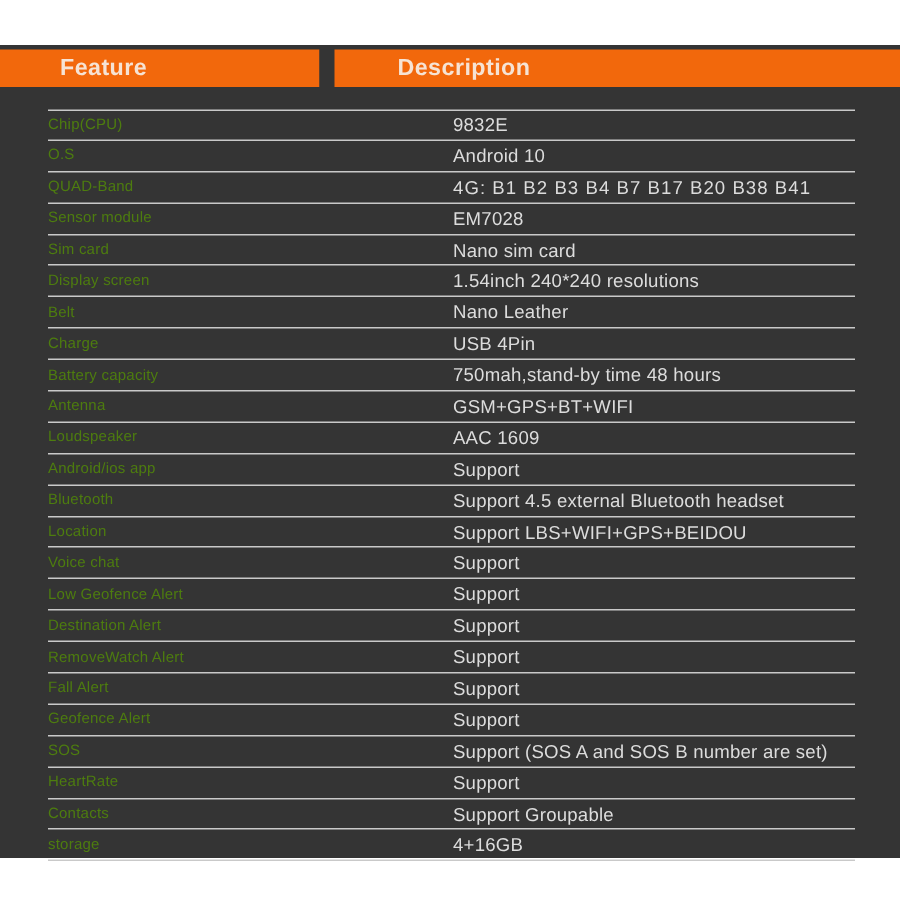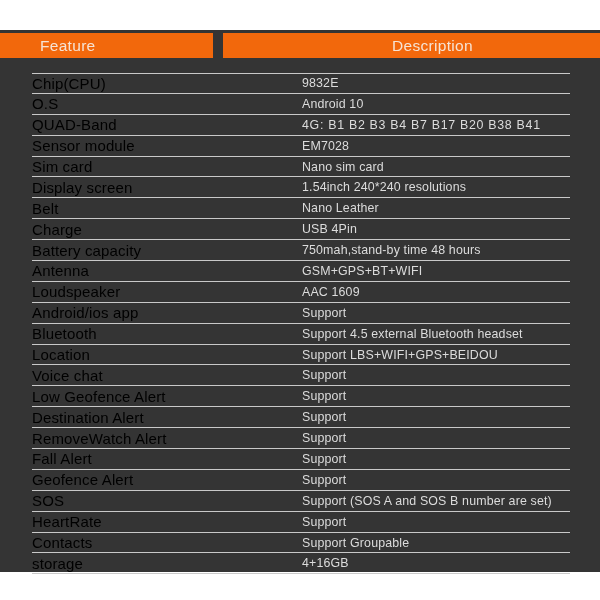--- a/index.html
+++ b/index.html
@@ -54,27 +54,26 @@
     padding-left: 40px;
   }
   .header-gap {
     width: 10px;
     height: 25px;
     background: #343434;
   }
   .header-cell.desc-head {
     width: 377px;
     padding-left: 42px;
-    justify-content: center;
   }
   .header-cell .head-text {
     color: #f6e3d4;
     font-size: 15.5px;
     letter-spacing: 0.3px;
-    font-weight: 400;
+    font-weight: 700;
     white-space: nowrap;
   }
 
   
   .table-wrap {
     position: absolute;
     left: 32px;
     top: 73px;
     width: 538px;
   }
@@ -84,22 +83,22 @@
     align-items: center;
     border-bottom: 1px solid #c9c9c9;
     box-sizing: border-box;
   }
   .row:first-child {
     border-top: 1px solid #c9c9c9;
   }
   .cell-feature {
     width: 226px;
     flex: 0 0 226px;
-    color: #000000;
-    font-size: 15px;
+    color: #4d7c0f;
+    font-size: 10px;
     letter-spacing: 0.15px;
     white-space: nowrap;
     overflow: hidden;
   }
   .cell-desc {
     flex: 1 1 auto;
     color: #dcdcdc;
     font-size: 12.4px;
     letter-spacing: 0.15px;
     white-space: nowrap;

